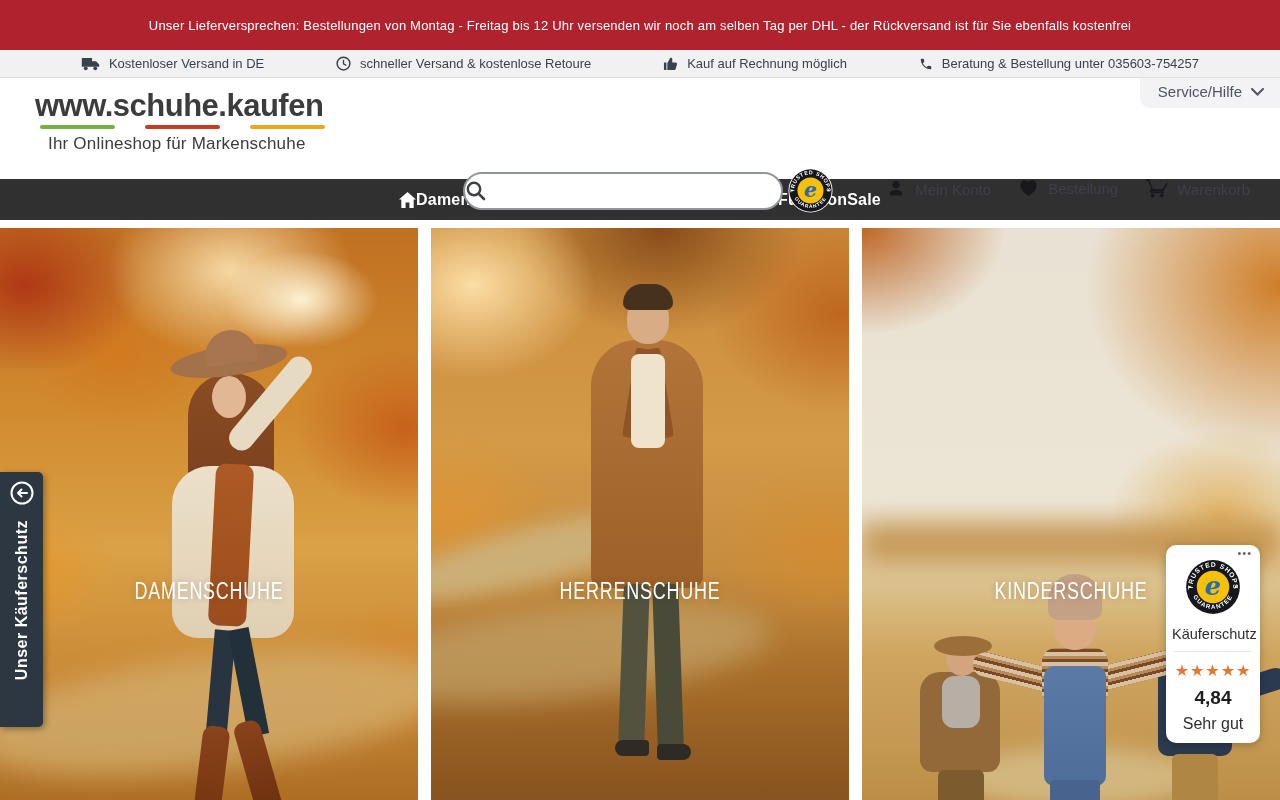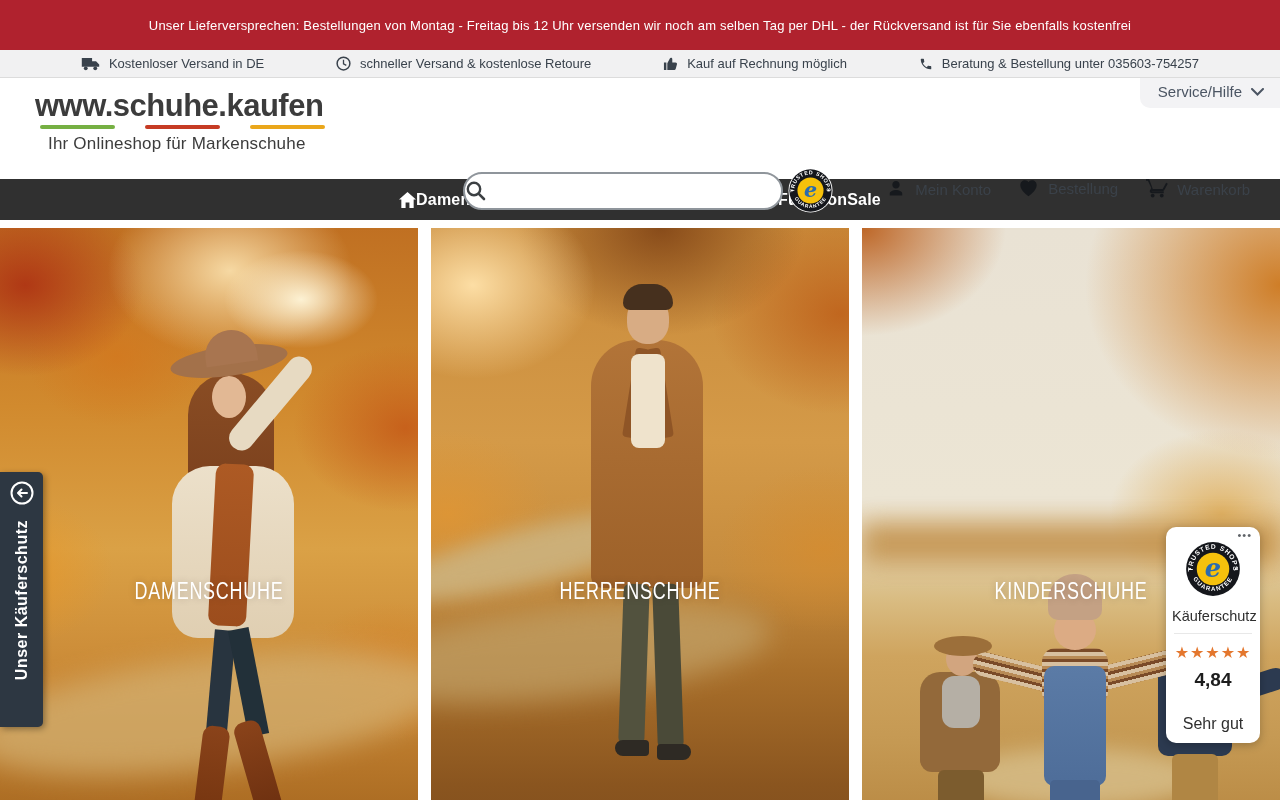--- a/index.html
+++ b/index.html
@@ -137,21 +137,21 @@
   .side-tab-arrow { width:26px; height:26px; display:flex; align-items:center; justify-content:center; }
 
   
   .trust-widget { position:absolute; right:20px; bottom:57px; width:94px; background:#fff; border-radius:10px;
     box-shadow:0 2px 10px rgba(0,0,0,.25); z-index:20; padding:14px 6px 10px; text-align:center; cursor:pointer; }
   .tw-dots { position:absolute; top:2px; right:8px; color:#5f6368; font-size:11px; letter-spacing:1px; cursor:pointer; }
   .tw-title { font-size:14.5px; color:#2f2f2f; margin-top:7px; }
   .tw-divider { height:1px; background:#e8e8e8; margin:9px 2px; }
   .tw-stars { color:#e4772e; font-size:16px; letter-spacing:1px; white-space:nowrap; }
   .tw-rating { font-size:19px; font-weight:bold; color:#1d1d1d; margin-top:7px; }
-  .tw-grade { font-size:16px; color:#2f2f2f; margin-top:24px; }
+  .tw-grade { font-size:16px; color:#2f2f2f; margin-top:6px; }
 </style>
 </head>
 <body>
 
 <div class="announcement">
   <span>Unser Lieferversprechen: Bestellungen von Montag - Freitag bis 12 Uhr versenden wir noch am selben Tag per DHL - der Rückversand ist für Sie ebenfalls kostenfrei</span>
 </div>
 
 <div class="usp">
   <div class="usp-item">

